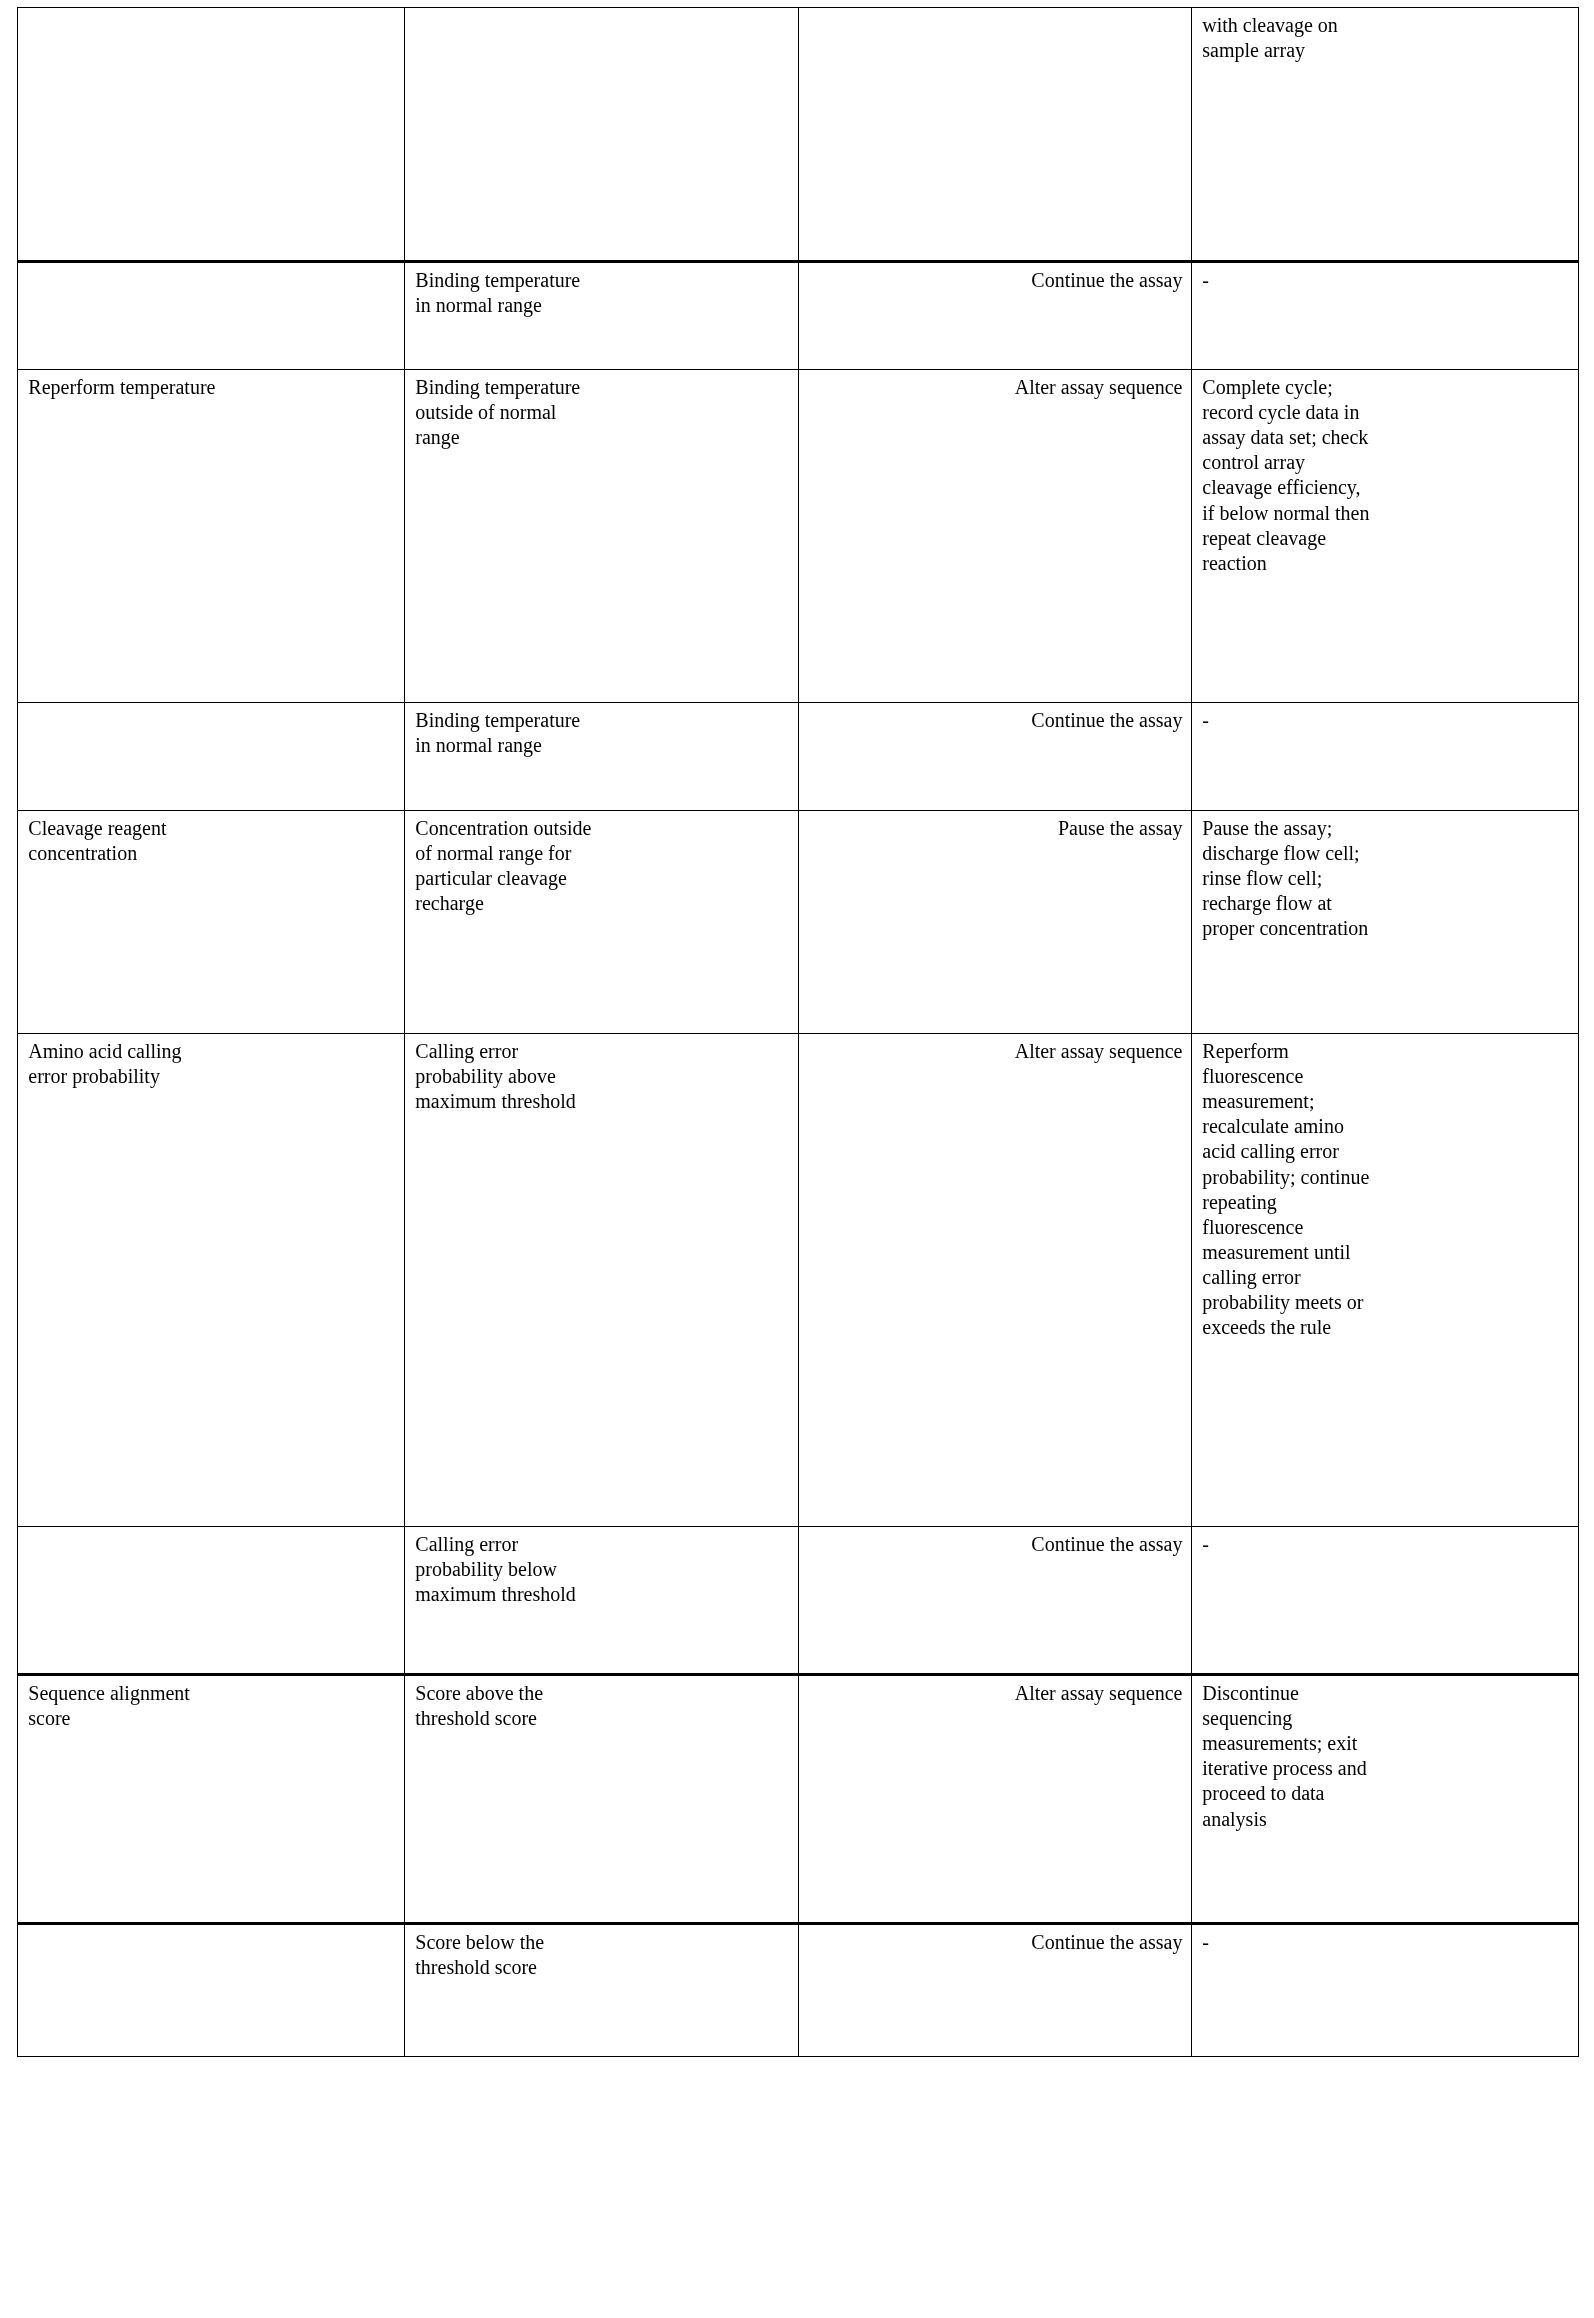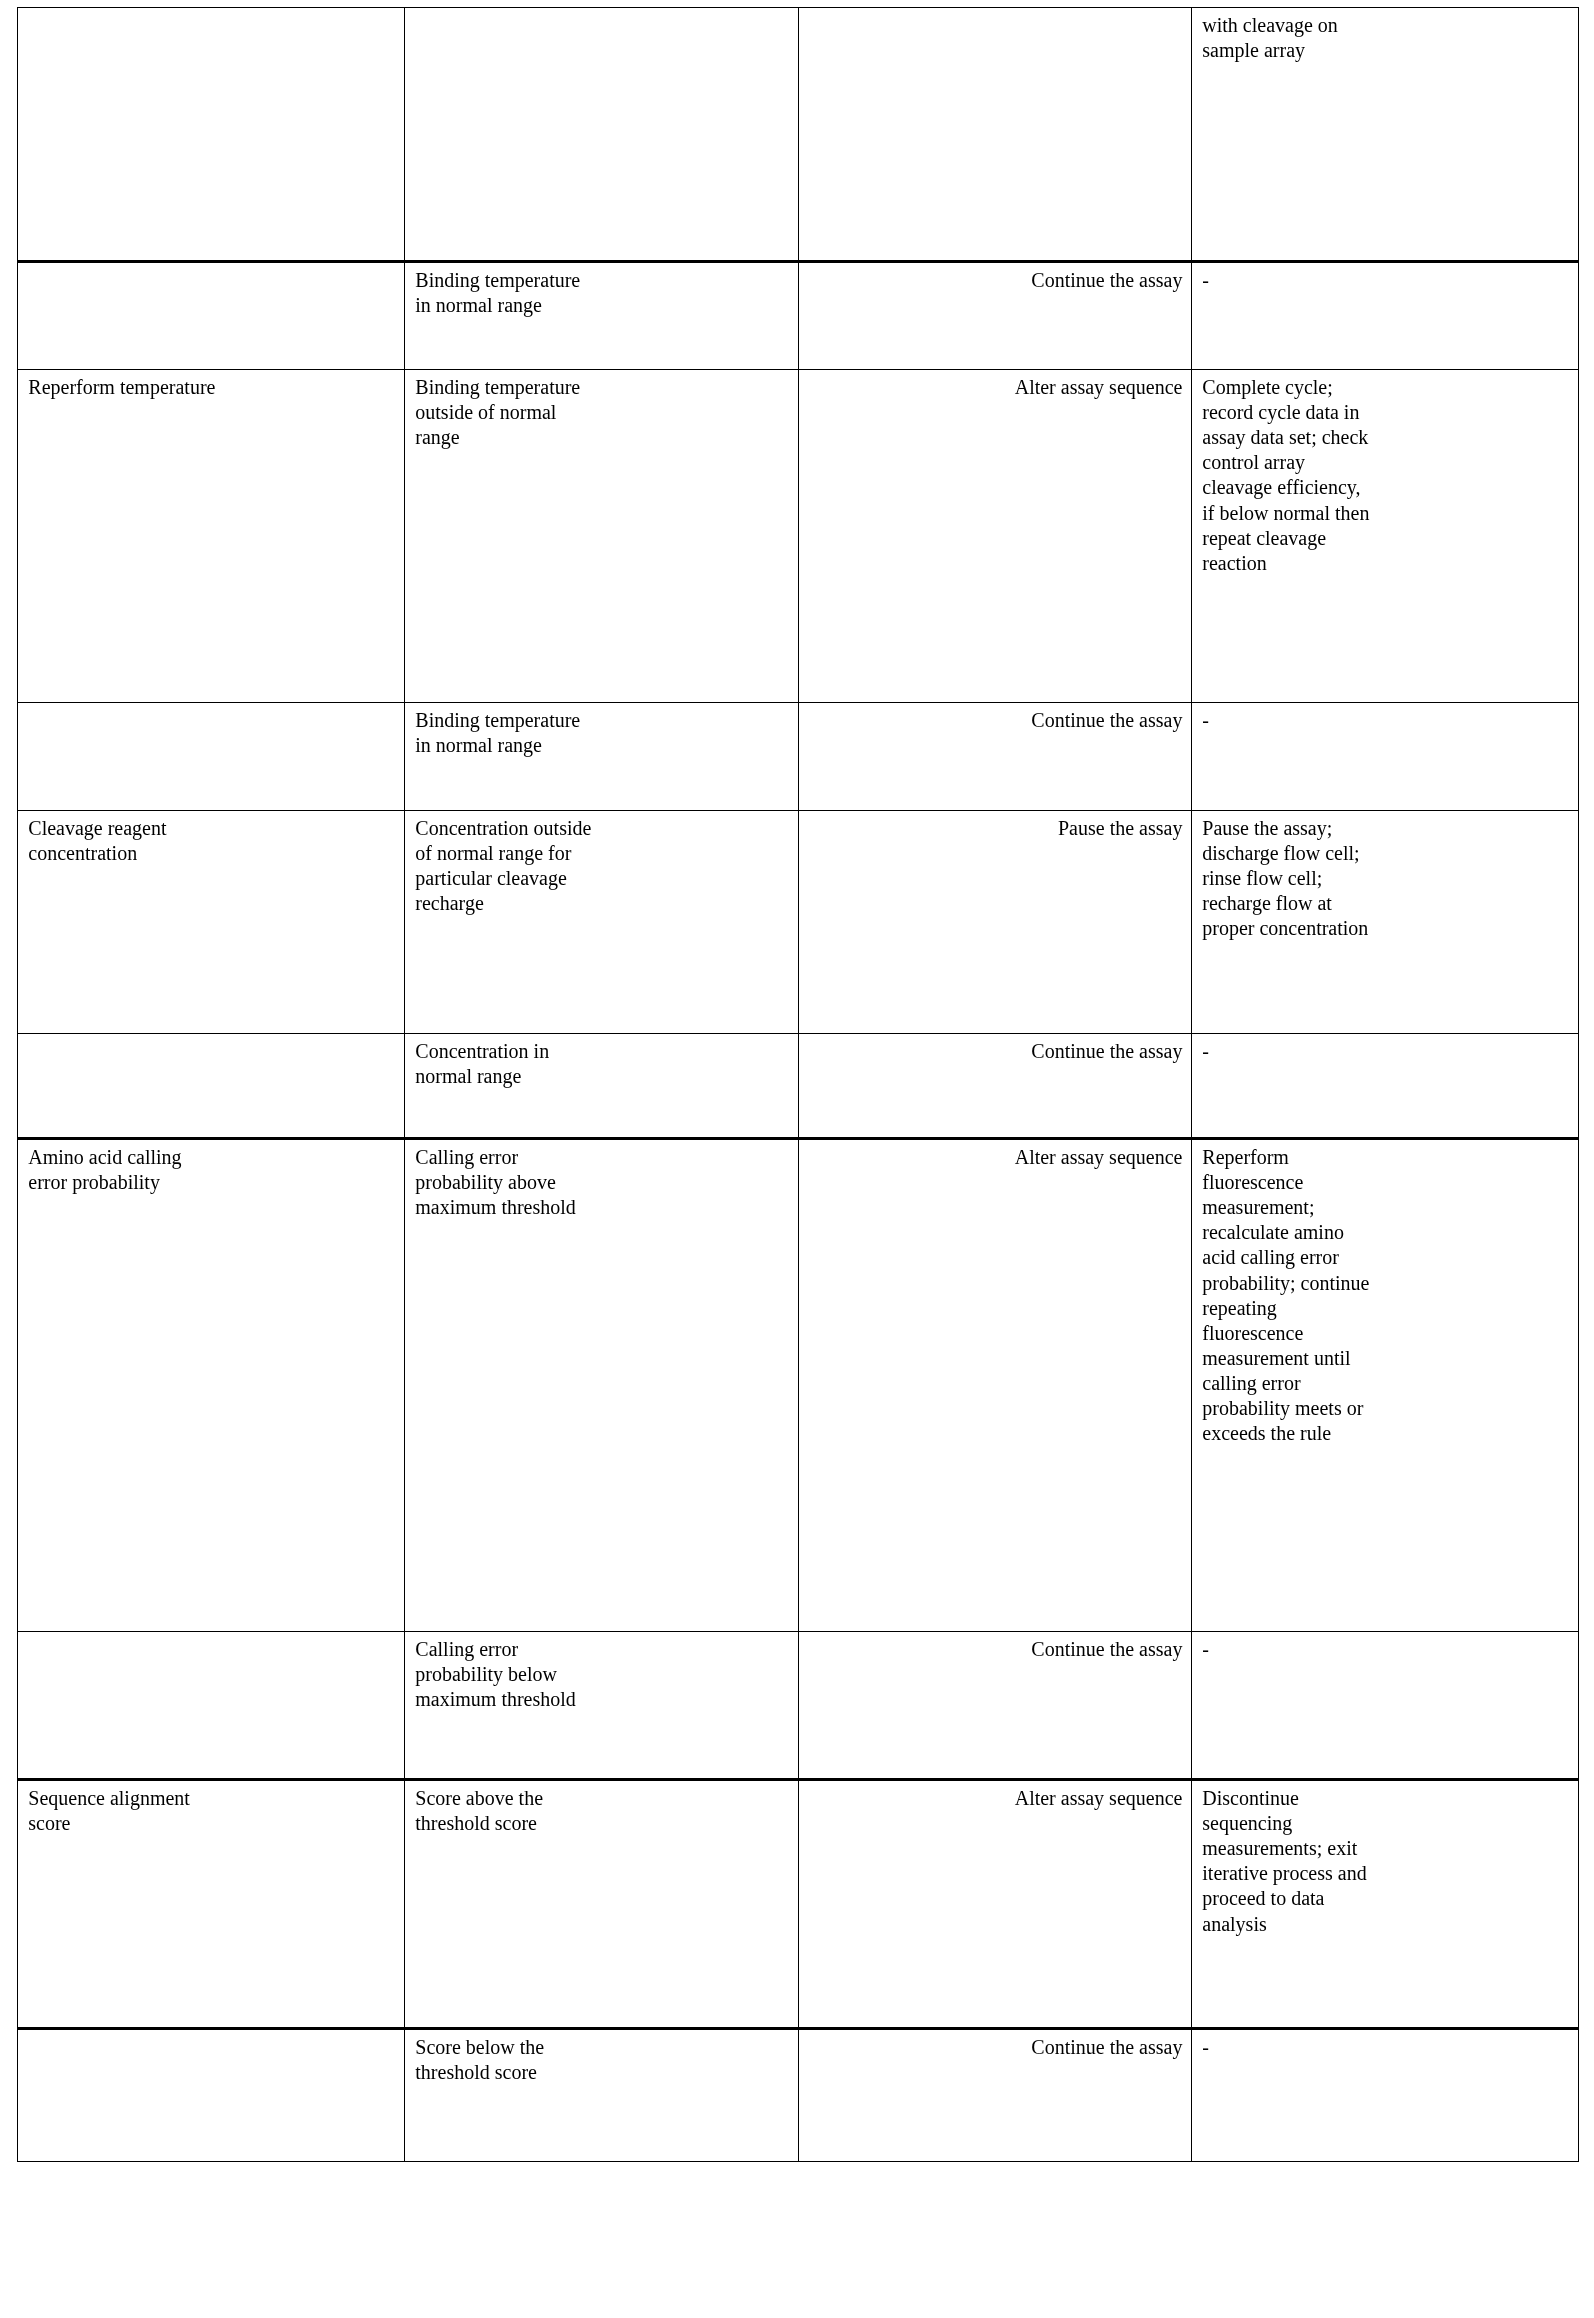--- a/index.html
+++ b/index.html
@@ -147,35 +147,20 @@
           </td>
         <td class="c4">
             <span class="cell-text">Pause the assay;
 discharge flow cell;
 rinse flow cell;
 recharge flow at
 proper concentration</span>
           </td>
       </tr>
 
-      <tr class="thickbot" style="height:105px;">
-        <td class="c1">
-            <span class="cell-text"></span>
-          </td>
-        <td class="c2">
-            <span class="cell-text">Concentration in
-normal range</span>
-          </td>
-        <td class="c3">
-            <span class="cell-text">Continue the assay</span>
-          </td>
-        <td class="c4">
-            <span class="cell-text">-</span>
-          </td>
-      </tr>
 
       <tr style="height:493px;">
         <td class="c1">
             <span class="cell-text">Amino acid calling
 error probability</span>
           </td>
         <td class="c2">
             <span class="cell-text">Calling error
 probability above
 maximum threshold</span>

